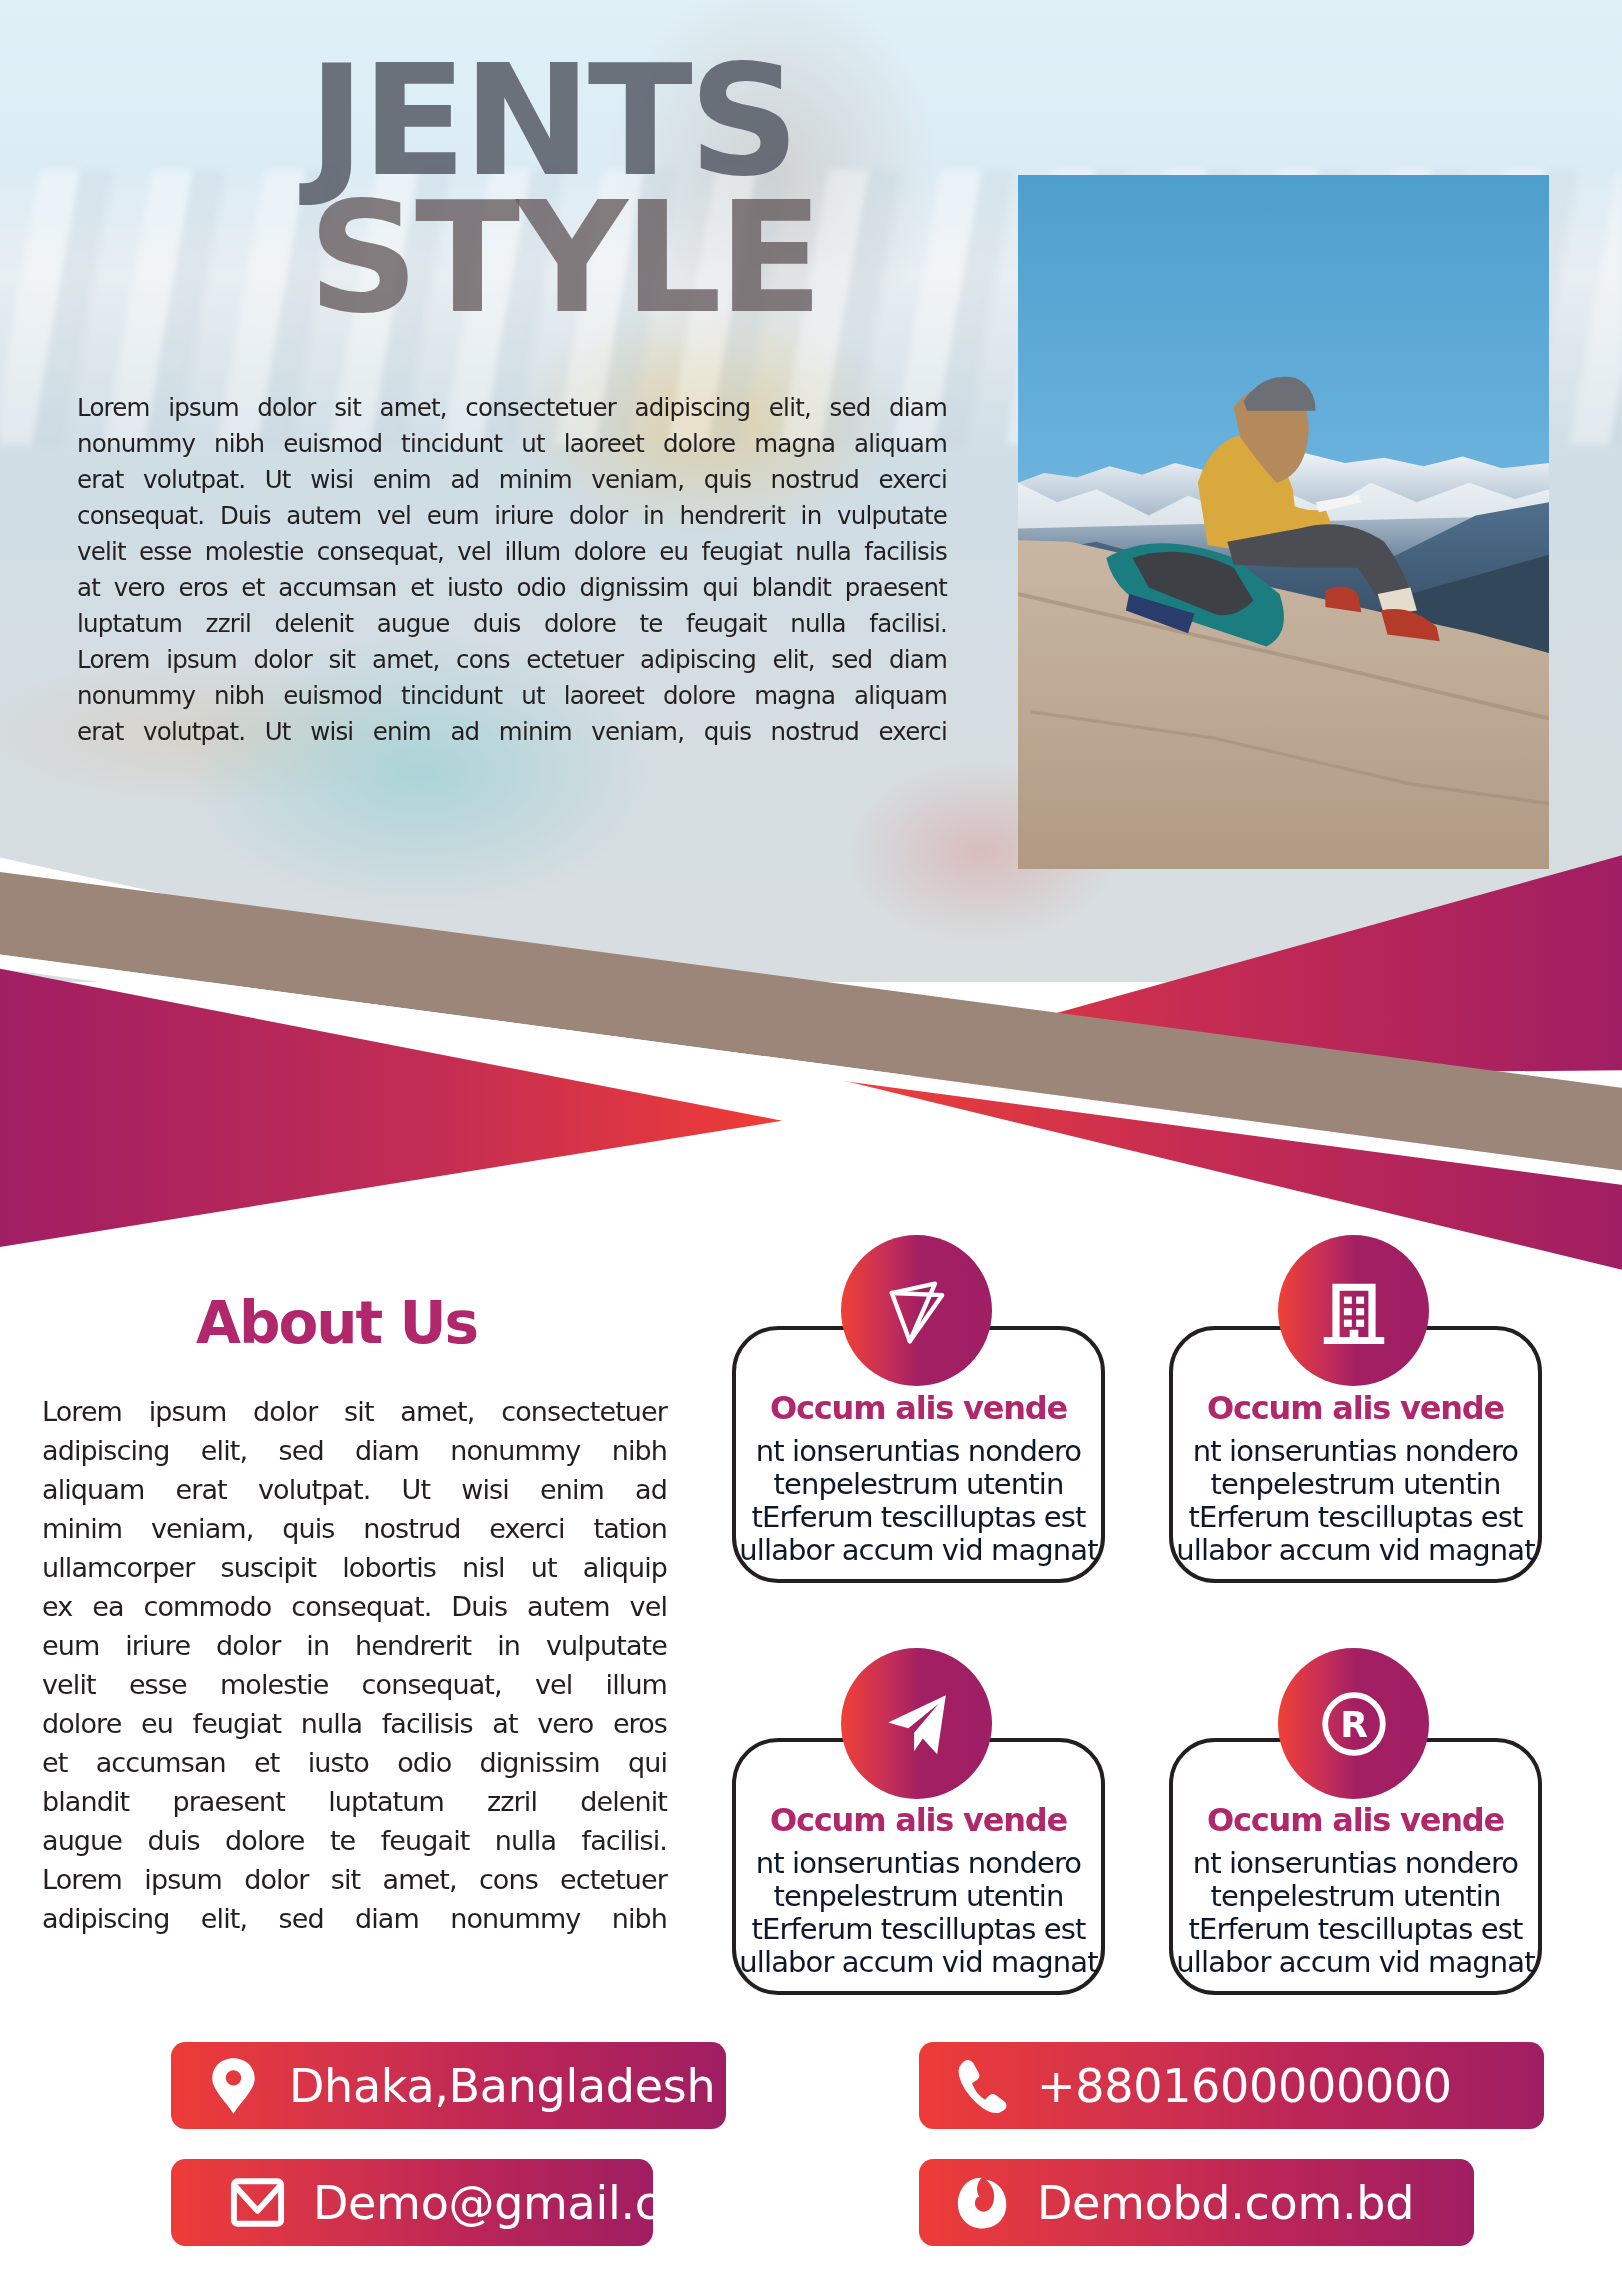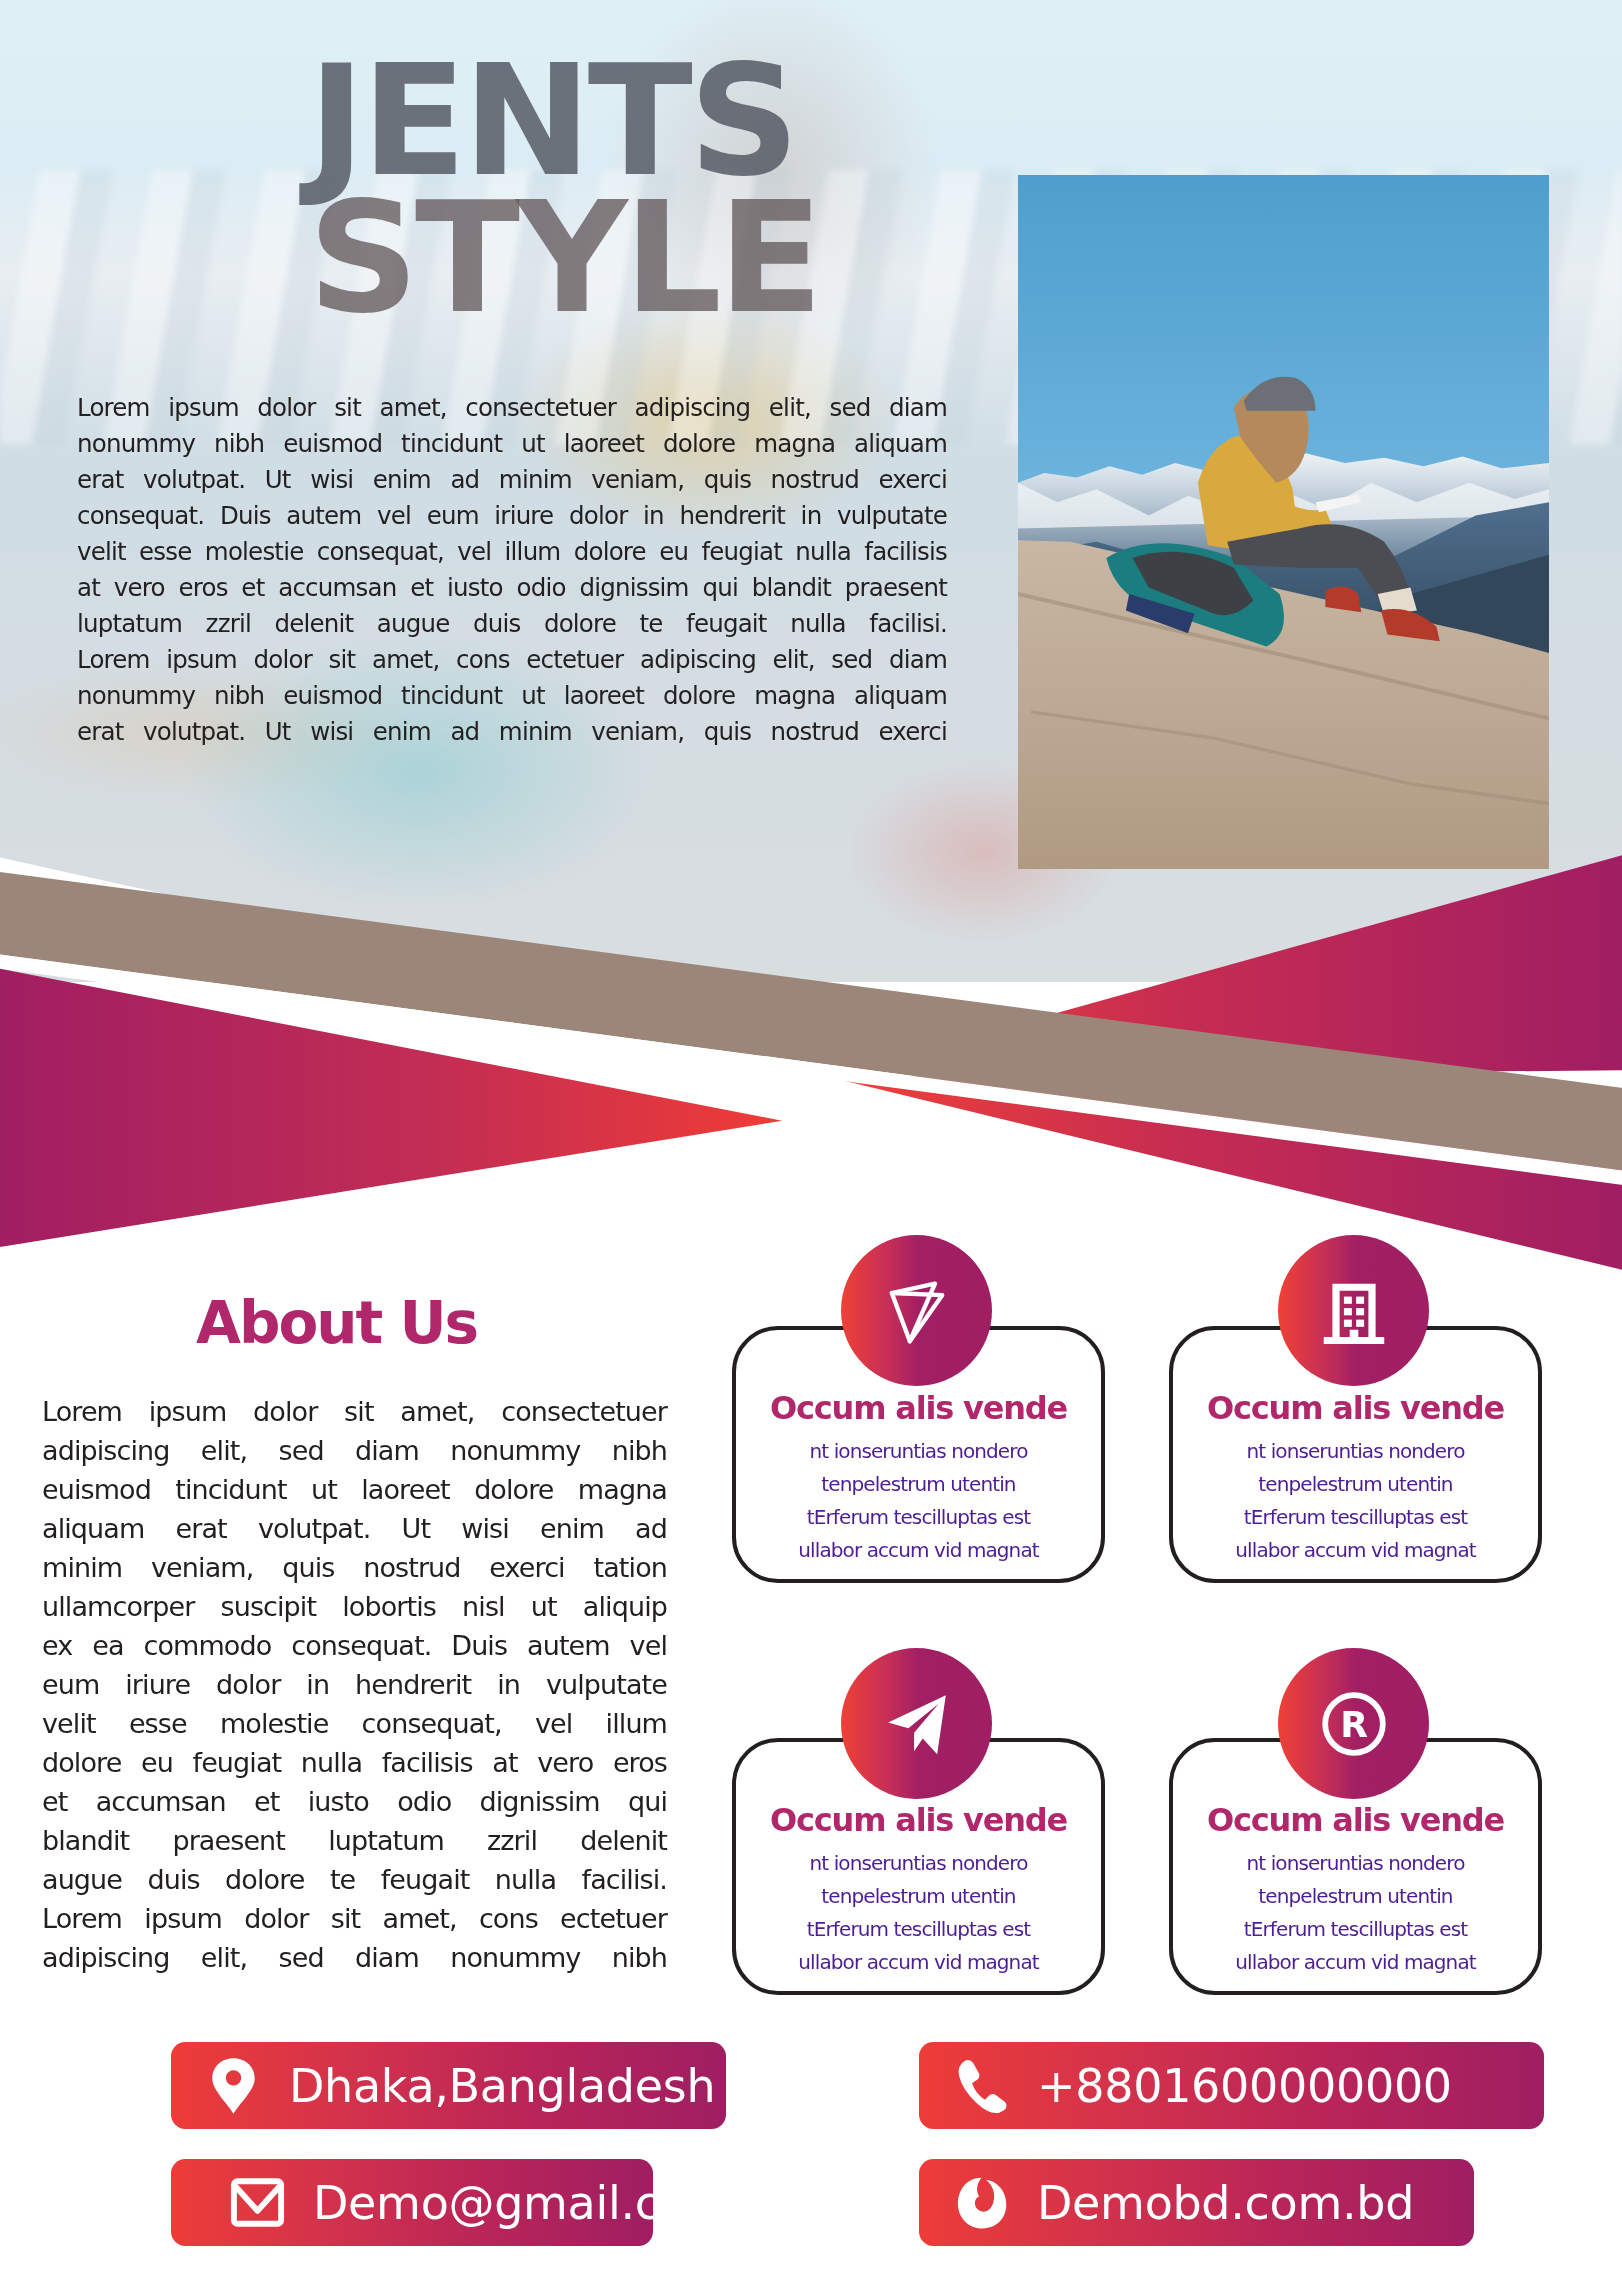--- a/index.html
+++ b/index.html
@@ -77,22 +77,22 @@
       display: flex; align-items: center; justify-content: center;
     }
     .card-icon svg { width: 72px; height: 72px; }
     .card-title {
       position: absolute; left: 0; right: 0; top: 59px; text-align: center;
       font-family: "DejaVu Sans", sans-serif; font-weight: bold; font-size: 32px;
       color: #b0276c; letter-spacing: -1.2px;
     }
     .card-body {
       position: absolute; left: 0; right: 0; top: 105px; text-align: center;
-      font-family: "DejaVu Sans", sans-serif; font-size: 20px; line-height: 33px;
-      color: #4c1d95; letter-spacing: -0.9px;
+      font-family: "DejaVu Sans", sans-serif; font-size: 29px; line-height: 33px;
+      color: #0f172a; letter-spacing: -0.9px;
     }
 
     
     .pill {
       position: absolute; height: 87px; border-radius: 14.4px;
       background: linear-gradient(90deg, #ed3c38 0%, #d5334a 30%, #b92558 65%, #9f1e62 100%);
       display: flex; align-items: center; color: #fff;
     }
     .pill .ico { width: 59px; height: 59px; margin-left: 33px; margin-right: 26px; flex: none; }
     .pill .ico svg { width: 100%; height: 100%; }
@@ -201,21 +201,20 @@
 
     <path d="M0 180 L0 605 L1195 412 Z" fill="url(#gradL)"></path>
   </svg>
 </div>
 
 <div class="about-title">About Us</div>
 
 <div class="about-text">
   <div>Lorem ipsum dolor sit amet, consectetuer</div>
   <div>adipiscing elit, sed diam nonummy nibh</div>
-  <div>euismod tincidunt ut laoreet dolore magna</div>
   <div>aliquam erat volutpat. Ut wisi enim ad</div>
   <div>minim veniam, quis nostrud exerci tation</div>
   <div>ullamcorper suscipit lobortis nisl ut aliquip</div>
   <div>ex ea commodo consequat. Duis autem vel</div>
   <div>eum iriure dolor in hendrerit in vulputate</div>
   <div>velit esse molestie consequat, vel illum</div>
   <div>dolore eu feugiat nulla facilisis at vero eros</div>
   <div>et accumsan et iusto odio dignissim qui</div>
   <div>blandit praesent luptatum zzril delenit</div>
   <div>augue duis dolore te feugait nulla facilisi.</div>

